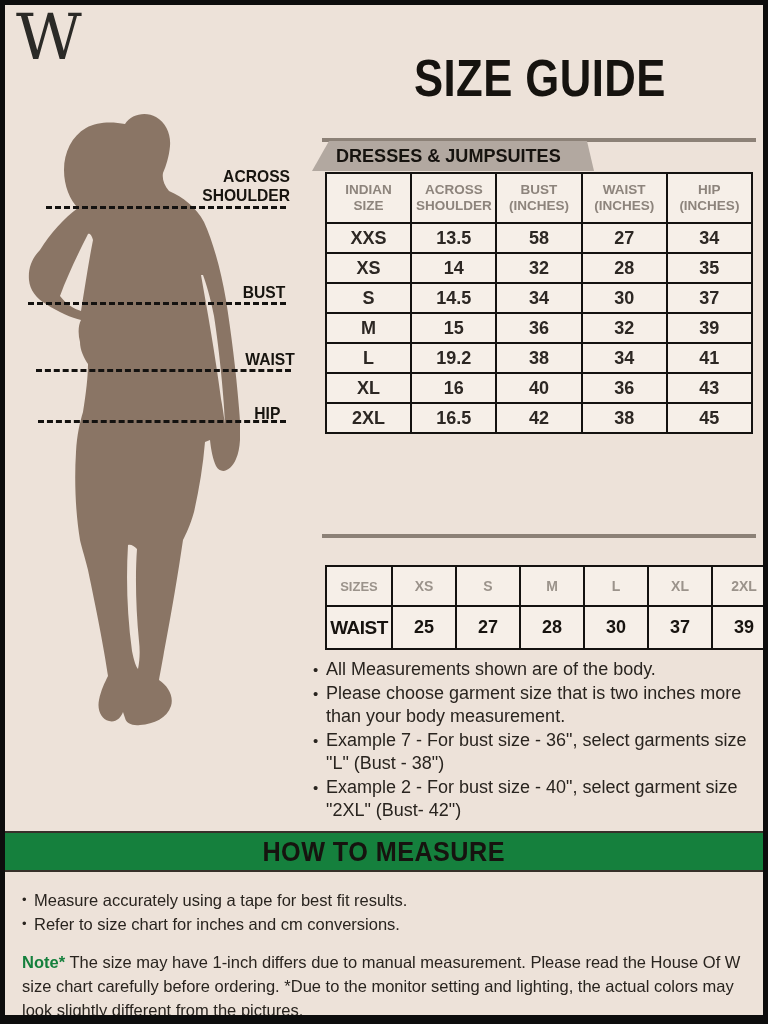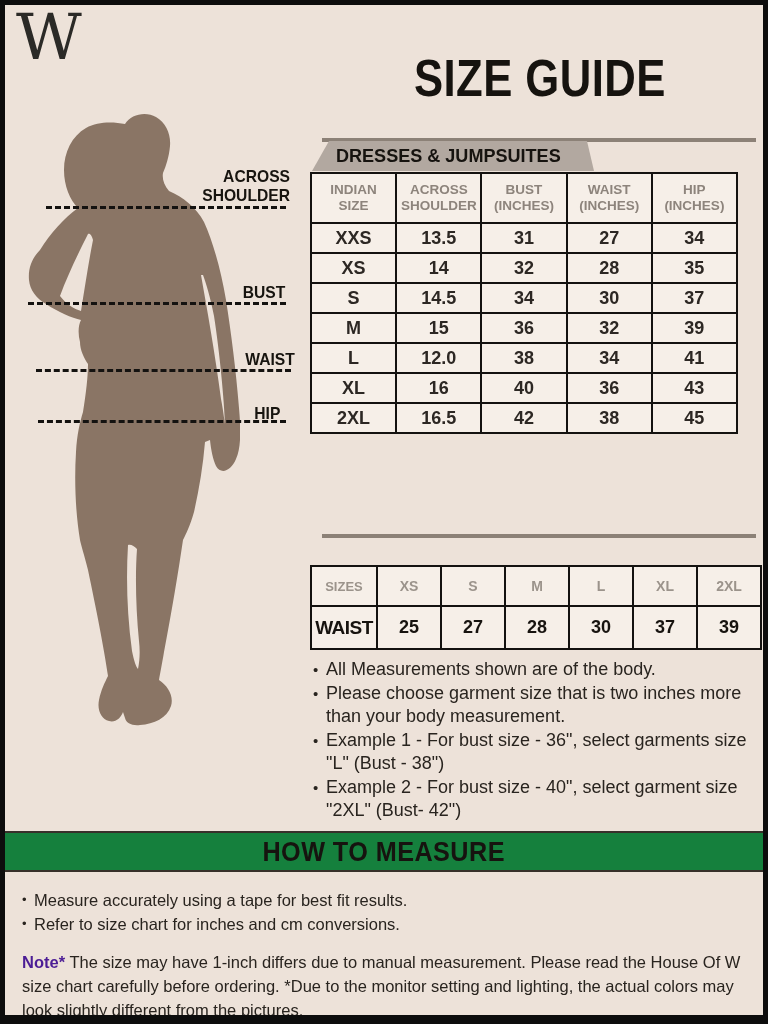--- a/index.html
+++ b/index.html
@@ -42,21 +42,21 @@
   .ribbon {
     position:absolute; height:30px; background:#B2A8A0; z-index:3;
     clip-path:polygon(17px 0, calc(100% - 7px) 0, 100% 100%, 0 100%);
     display:flex; align-items:center;
     font-size:19px; font-weight:bold; color:#16130f; white-space:nowrap;
   }
   .ribbon span { display:inline-block; transform:scaleX(.95); transform-origin:left; }
   
   table {
     position:absolute; border-collapse:collapse; z-index:3;
-    background:#F6EFE8; table-layout:fixed;
+    background:#F6EFE8; table-layout:fixed;margin-left:15px;
   }
   th, td {
     border:2px solid #141210; text-align:center; vertical-align:middle;
     overflow:hidden;
   }
   #dresses-table { left:310px; top:172px; width:428px; }
   #dresses-table th {
     height:50px; font-size:13.5px; font-weight:bold; color:#8D847C;
     line-height:16px; padding:2px 3px;
   }
@@ -86,21 +86,21 @@
   .tips {
     position:absolute; left:22px; top:888px; width:710px; z-index:3;
     list-style:none; font-size:16.5px; line-height:24px; color:#29241f;
   }
   .tips li { position:relative; padding-left:12px; }
   .tips li::before { content:"\2022"; position:absolute; left:0; font-size:13px; }
   .note {
     position:absolute; left:22px; top:950px; width:728px; z-index:3;
     font-size:16.5px; line-height:24px; color:#29241f;
   }
-  .note b { color:#4c1d95; }
+  .note b { color:#15803d; }
 </style>
 </head>
 <body>
 
 <div class="canvas">
   <div class="frame"></div>
 
   <div class="logo">W</div>
   <div class="title">
     <span>SIZE GUIDE</span>
@@ -165,21 +165,21 @@
           <th>ACROSS SHOULDER</th>
           <th>BUST (INCHES)</th>
           <th>WAIST (INCHES)</th>
           <th>HIP (INCHES)</th>
         </tr>
       </thead>
       <tbody>
         <tr>
           <td>XXS</td>
           <td>13.5</td>
-          <td>31</td>
+          <td>58</td>
           <td>27</td>
           <td>34</td>
         </tr>
         <tr>
           <td>XS</td>
           <td>14</td>
           <td>32</td>
           <td>28</td>
           <td>35</td>
         </tr>
@@ -192,21 +192,21 @@
         </tr>
         <tr>
           <td>M</td>
           <td>15</td>
           <td>36</td>
           <td>32</td>
           <td>39</td>
         </tr>
         <tr>
           <td>L</td>
-          <td>12.0</td>
+          <td>19.2</td>
           <td>38</td>
           <td>34</td>
           <td>41</td>
         </tr>
         <tr>
           <td>XL</td>
           <td>16</td>
           <td>40</td>
           <td>36</td>
           <td>43</td>
@@ -252,21 +252,21 @@
           <td>30</td>
           <td>37</td>
           <td>39</td>
         </tr>
       </tbody>
     </table>
 
   <ul class="size-notes" id="size-notes">
       <li>All Measurements shown are of the body.</li>
       <li>Please choose garment size that is two inches more than your body measurement.</li>
-      <li>Example 1 - For bust size - 36", select garments size "L" (Bust - 38")</li>
+      <li>Example 7 - For bust size - 36", select garments size "L" (Bust - 38")</li>
       <li>Example 2 - For bust size - 40", select garment size "2XL" (Bust- 42")</li>
     </ul>
 
   <div class="htm-band">
     <b>HOW TO MEASURE</b>
   </div>
   <ul class="tips" id="tips-list">
       <li>Measure accurately using a tape for best fit results.</li>
       <li>Refer to size chart for inches and cm conversions.</li>
     </ul>

